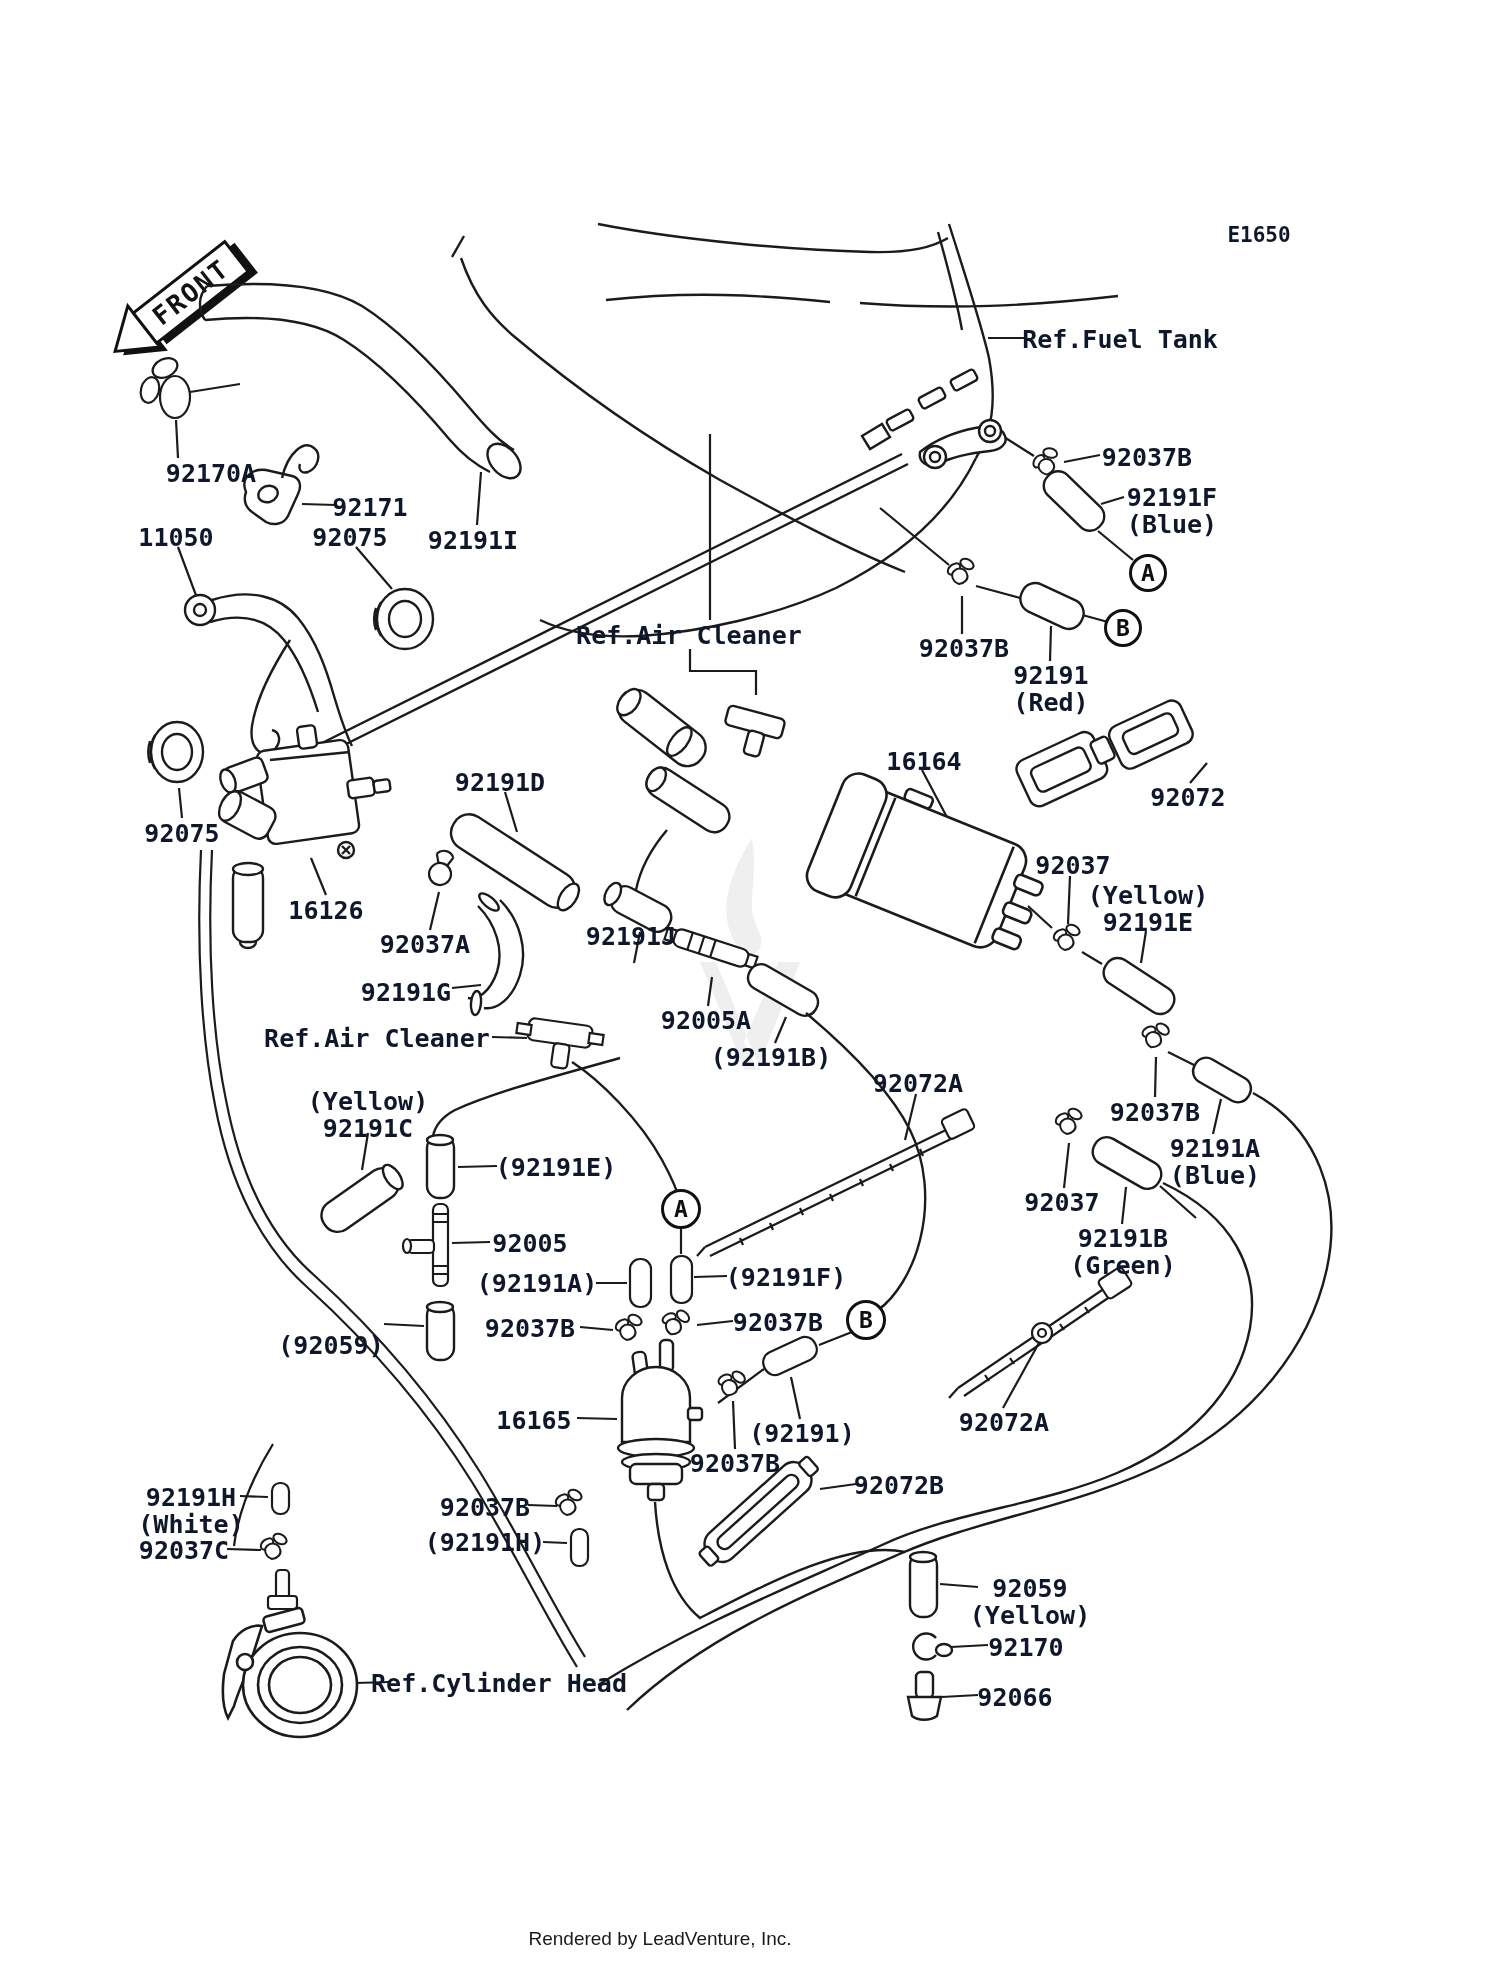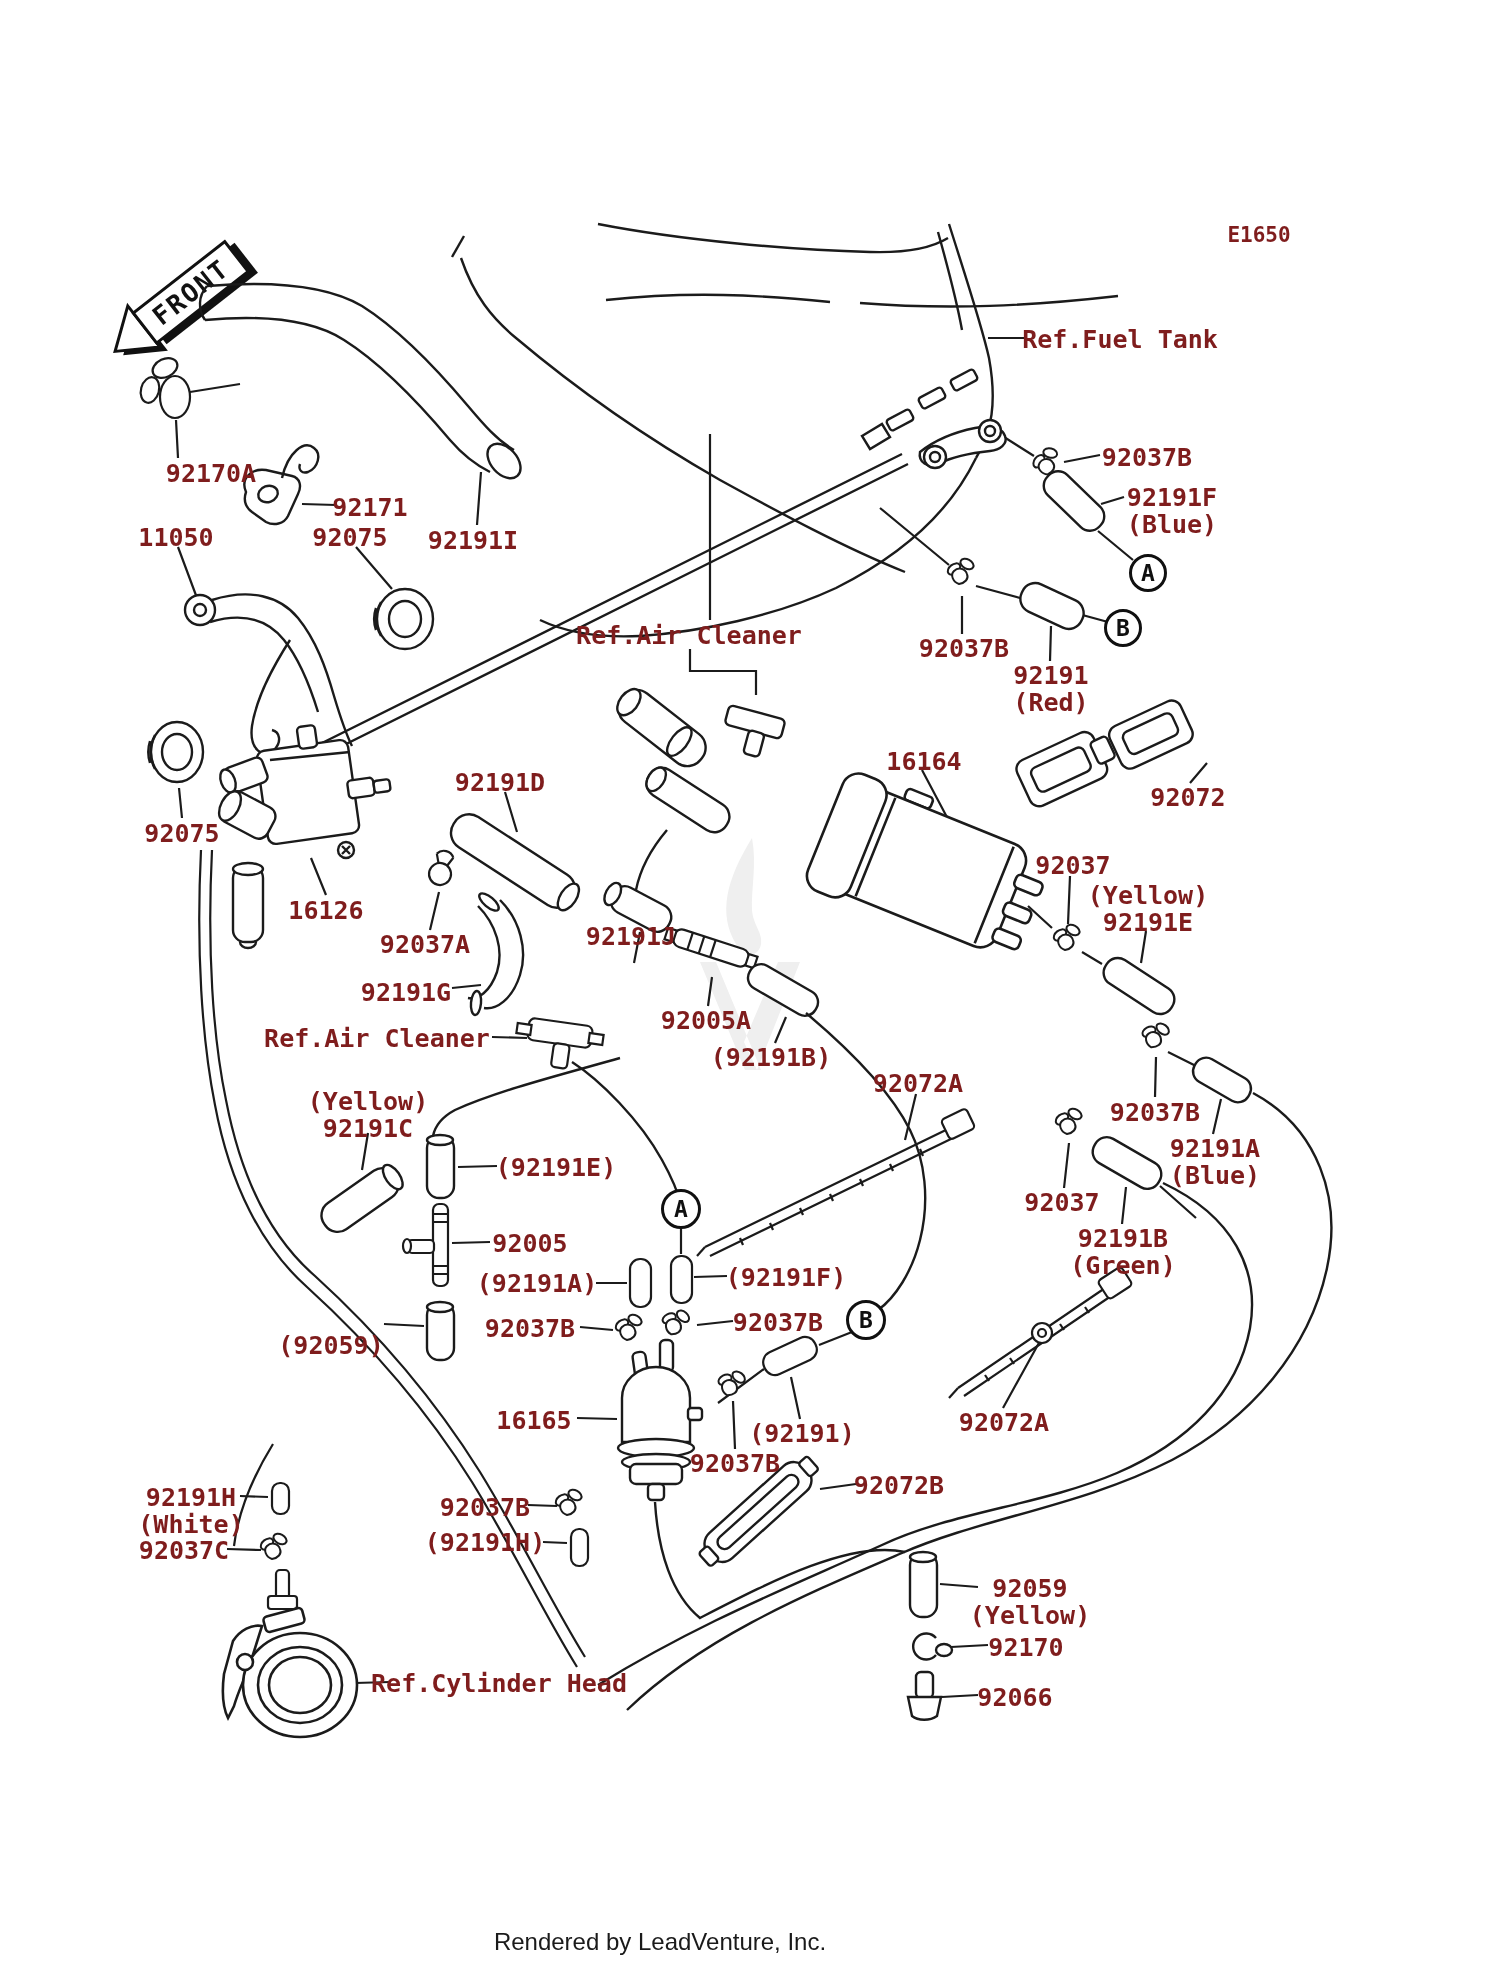--- a/index.html
+++ b/index.html
@@ -4,27 +4,27 @@
 <style>
   html,body{margin:0;padding:0;background:#ffffff;}
   .stage{position:relative;width:1500px;height:1962px;background:#ffffff;overflow:hidden;
          font-family:"DejaVu Sans Mono",monospace;}
   .stage svg{position:absolute;left:0;top:0;}
   .wm-text{position:absolute;left:750px;top:1062px;transform:translate(-50%,0);
            font-family:"Liberation Sans",sans-serif;font-weight:bold;font-size:58px;
            letter-spacing:18px;color:#e9e9e9;white-space:nowrap;z-index:0;}
   .labels{position:absolute;left:0;top:0;width:100%;height:100%;z-index:3;}
   .part-label{position:absolute;transform:translate(-50%,0);font-family:"DejaVu Sans Mono",monospace;
-              font-weight:bold;font-size:25px;line-height:1.06;color:#7f1d1d;text-align:center;
+              font-weight:bold;font-size:25px;line-height:1.06;color:#0f172a;text-align:center;
               white-space:pre-line;letter-spacing:0px;}
   .connector{position:absolute;transform:translate(-50%,-50%);border:3px solid #101010;
              border-radius:50%;background:#fff;display:flex;align-items:center;justify-content:center;
              font-family:"DejaVu Sans Mono",monospace;font-weight:bold;font-size:23px;color:#101010;}
   .footer{position:absolute;left:660px;top:1928px;transform:translate(-50%,0);
-          font-family:"Liberation Sans",sans-serif;font-size:24px;color:#1a1a1a;white-space:nowrap;}
+          font-family:"Liberation Sans",sans-serif;font-size:19px;color:#1a1a1a;white-space:nowrap;}
 </style>
 </head>
 <body>
 
 <div class="stage">
 
 
   <svg width="1500" height="1962" viewBox="0 0 1500 1962">
     <defs>
       <g id="g-clamp" fill="#ffffff" stroke="#1b1b1b" stroke-width="2">

